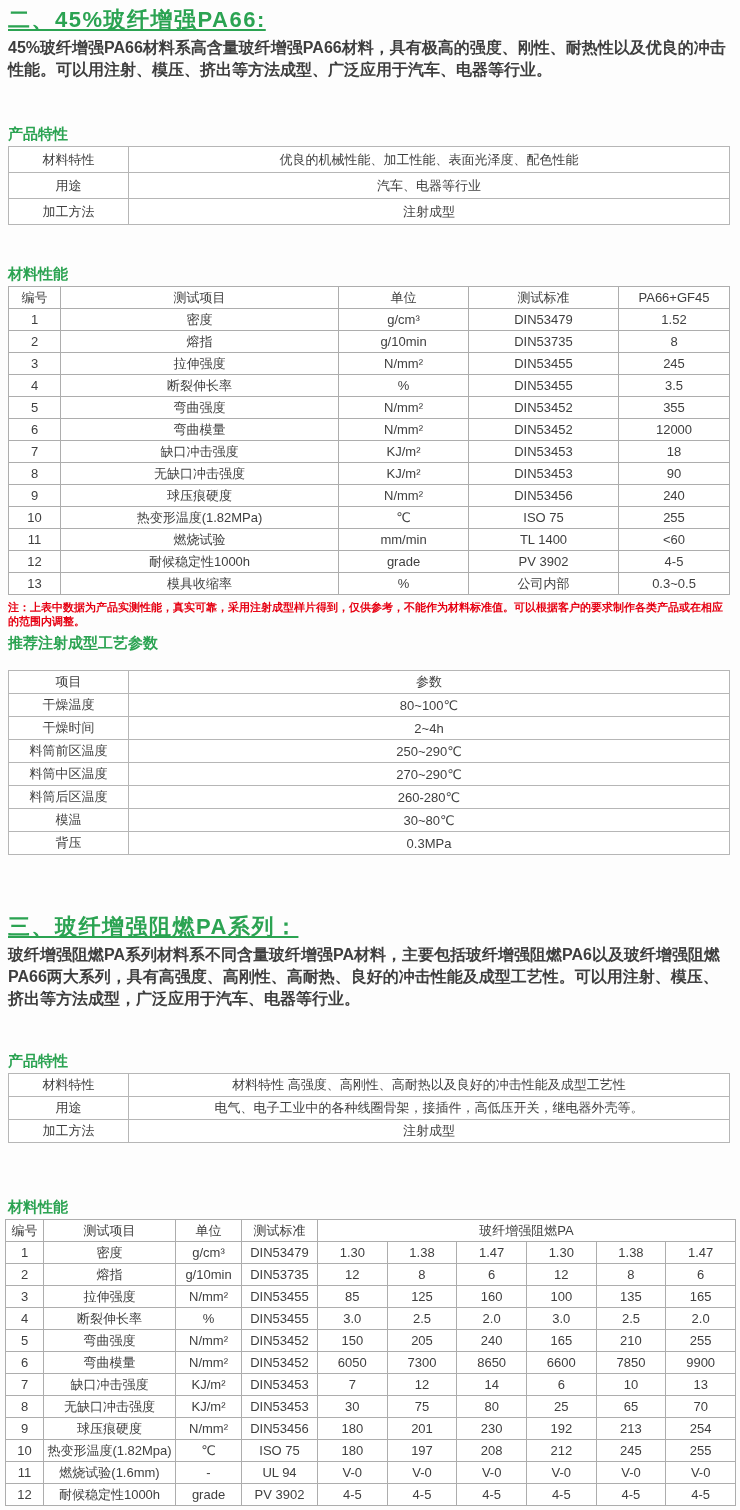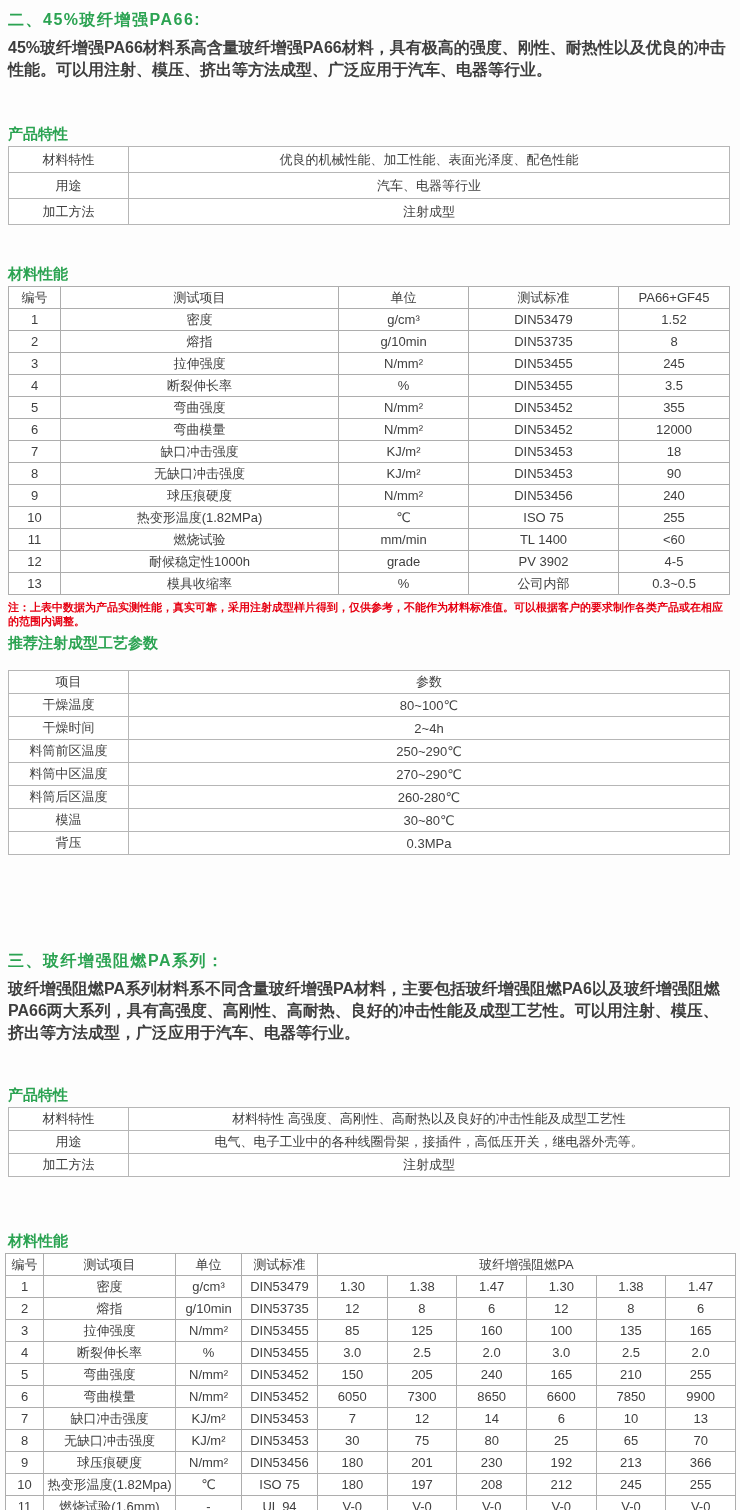--- a/index.html
+++ b/index.html
@@ -1,19 +1,19 @@
 <!DOCTYPE html>
 <html><head>
 <meta charset="utf-8">
 <style>
   html,body{margin:0;padding:0;background:#fdfdfd;}
   body{width:740px;font-family:"Liberation Sans","DejaVu Sans",sans-serif;color:#3f3f3f;}
   .page{padding:10px 9px 6px 8px;}
 
-  .section-title{color:#2ba352;font-size:16px;font-weight:bold;letter-spacing:1.5px;margin:0;line-height:20px;}
+  .section-title{color:#2ba352;font-size:22px;font-weight:bold;letter-spacing:1.5px;margin:0;line-height:20px;text-decoration:underline;}
   .intro{font-size:16px;font-weight:600;color:#3e3e3e;line-height:22px;margin:7px 0 0 0;width:722px;}
   .sub-heading{color:#2ba352;font-size:15px;font-weight:bold;margin:0;line-height:18px;}
 
   table{border-collapse:collapse;table-layout:fixed;width:722px;background:#fff;}
   td,th{border:1px solid #adadad;text-align:center;font-size:13px;color:#3f3f3f;font-weight:normal;overflow:hidden;white-space:nowrap;padding:0 2px;}
 
   
   .features-table{margin-top:3px;}
   .features-table td{height:25px;border-color:#b6b6b6;}
   #features-table-2 td{height:22px;}
@@ -23,21 +23,21 @@
   .props-table th{font-weight:normal;}
 
   
   .process-table{margin-top:18px;}
   .process-table td,.process-table th{height:22px;border-color:#b6b6b6;}
   .note{font-size:11px;font-weight:bold;color:#e60012;margin:5px 0 0 0;line-height:14px;}
 
   .mt-features1{margin-top:44px;}
   .mt-props1{margin-top:40px;}
   .mt-process{margin-top:6px;}
-  .mt-title2{margin-top:96px;}
+  .mt-title2{margin-top:62px;}
   .mt-features2{margin-top:42px;}
   .mt-props2{margin-top:55px;}
   .table-gap{margin-top:3px;}
 
   #props-table-2{width:731px;margin-left:-3px;}
 </style>
 </head>
 <body>
 
 <div class="page">
@@ -369,21 +369,21 @@
         <tr>
           <td>9</td>
           <td>球压痕硬度</td>
           <td>N/mm²</td>
           <td>DIN53456</td>
           <td>180</td>
           <td>201</td>
           <td>230</td>
           <td>192</td>
           <td>213</td>
-          <td>366</td>
+          <td>254</td>
         </tr>
         <tr>
           <td>10</td>
           <td>热变形温度(1.82Mpa)</td>
           <td>℃</td>
           <td>ISO 75</td>
           <td>180</td>
           <td>197</td>
           <td>208</td>
           <td>212</td>

